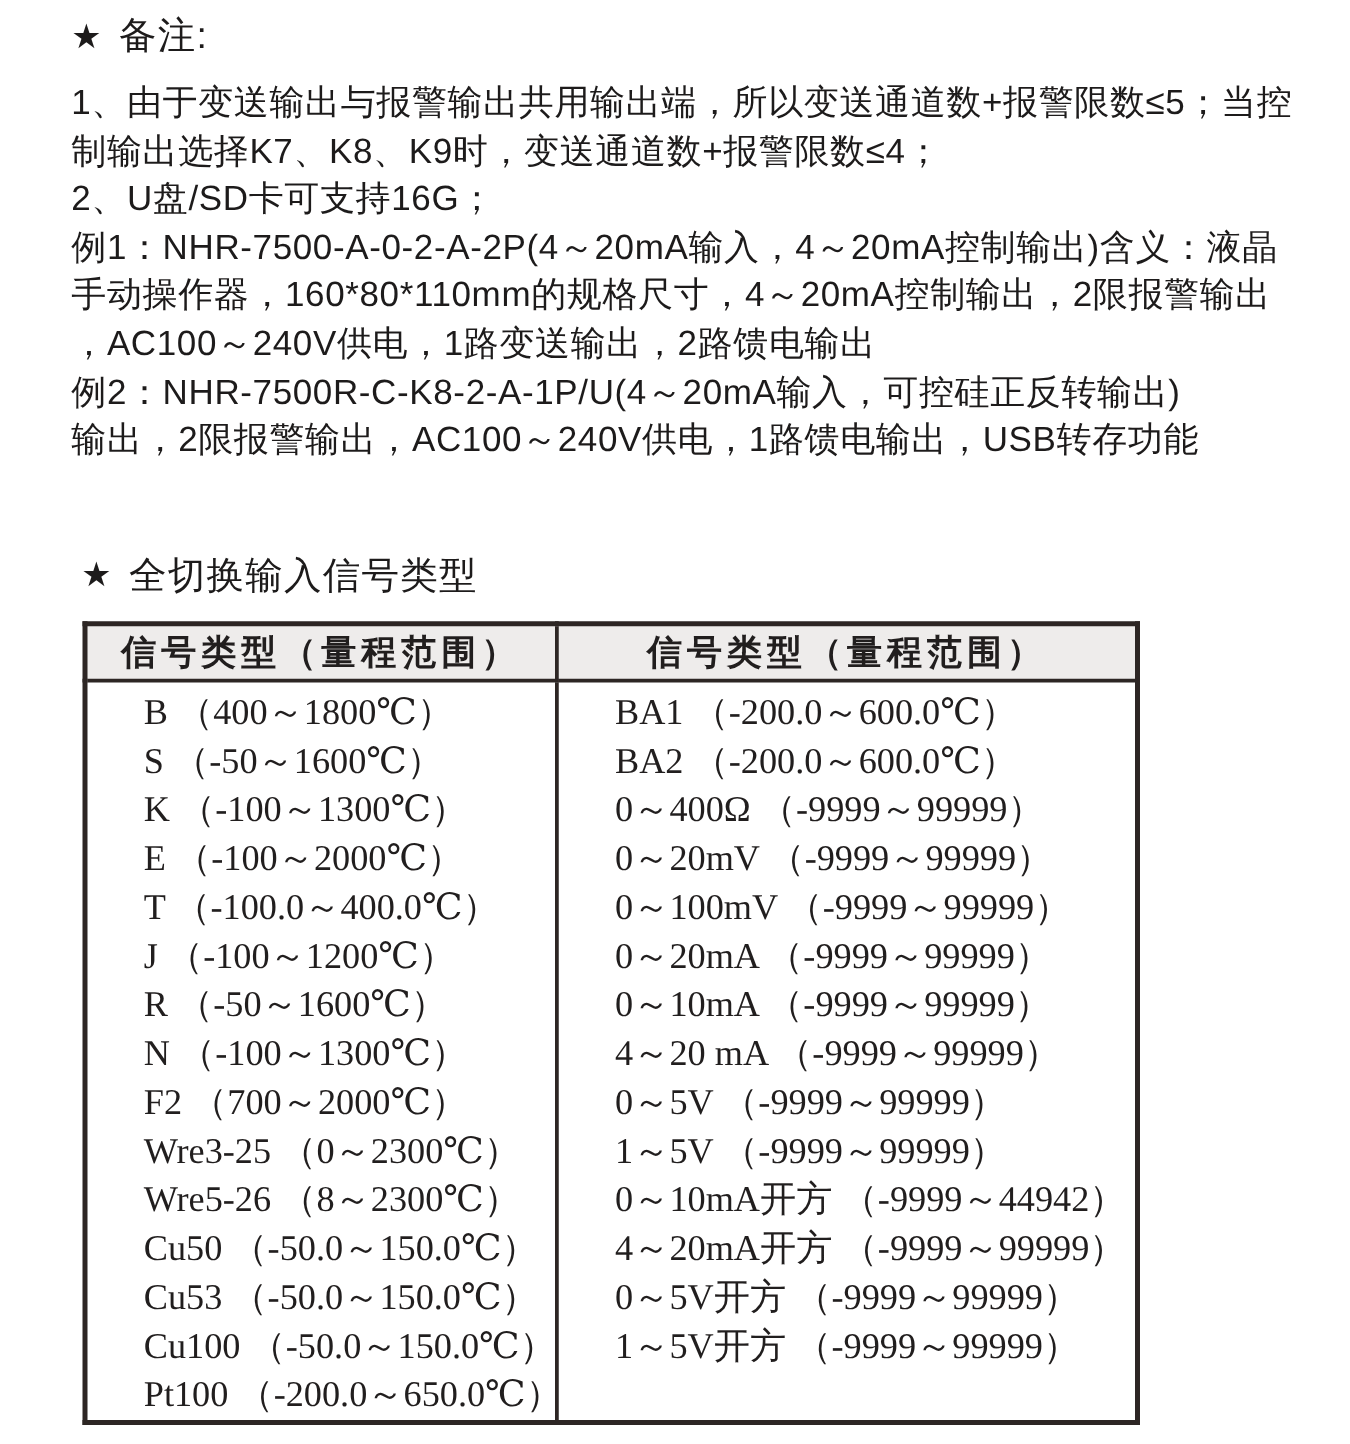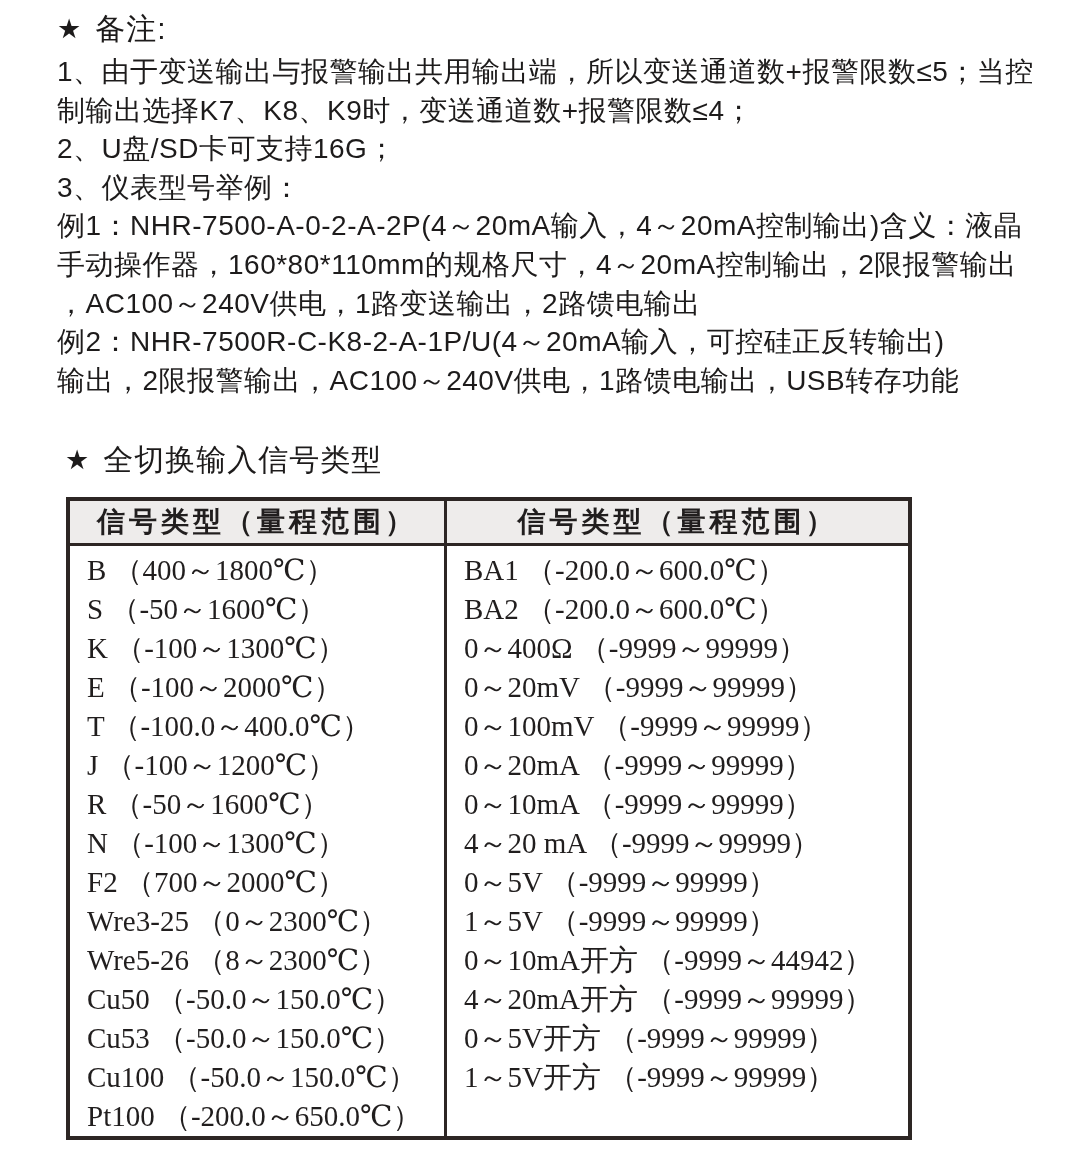--- a/index.html
+++ b/index.html
@@ -16,21 +16,21 @@
   .notes{position:absolute;left:57px;top:8px;width:975px;}
   .notes-title{
     font-size:30px;line-height:42px;font-weight:500;
     letter-spacing:1px;display:flex;align-items:center;
   }
   .star{font-size:27px;margin-right:13px;line-height:1;}
   .note-line{
     font-size:28px;line-height:38.6px;
     letter-spacing:0.5px;white-space:nowrap;
   }
-  .notes-body{margin-top:3px;}
+  .notes-body{margin-top:13px;}
 
   
   .section-heading{
     position:absolute;left:65px;top:440px;
     font-size:30px;font-weight:500;letter-spacing:1px;
     display:flex;align-items:center;
   }
 
   
   table.signal{
@@ -53,40 +53,39 @@
     text-align:center;vertical-align:middle;
     padding:0;
   }
   table.signal td{
     vertical-align:top;
     padding:5px 0 0 17px;
     background:#ffffff;
   }
   td.right-col{padding-top:12px;}
   .sig-row{
-    font-size:29px;line-height:39px;white-space:nowrap;
+    font-size:29px;line-height:39px;white-space:nowrap;margin-left:28px;
   }
   th.col-left{width:374px;}
   th.col-right{width:461px;}
 </style>
 </head>
 <body>
 
 <div class="page">
 
   <div class="notes">
     <div class="notes-title">
       <span class="star">★</span>
       <span>备注:</span>
     </div>
     <div class="notes-body">
       <div class="note-line">1、由于变送输出与报警输出共用输出端，所以变送通道数+报警限数≤5；当控</div>
       <div class="note-line">制输出选择K7、K8、K9时，变送通道数+报警限数≤4；</div>
       <div class="note-line">2、U盘/SD卡可支持16G；</div>
-      <div class="note-line">3、仪表型号举例：</div>
       <div class="note-line">例1：NHR-7500-A-0-2-A-2P(4～20mA输入，4～20mA控制输出)含义：液晶</div>
       <div class="note-line">手动操作器，160*80*110mm的规格尺寸，4～20mA控制输出，2限报警输出</div>
       <div class="note-line">，AC100～240V供电，1路变送输出，2路馈电输出</div>
       <div class="note-line">例2：NHR-7500R-C-K8-2-A-1P/U(4～20mA输入，可控硅正反转输出)</div>
       <div class="note-line">输出，2限报警输出，AC100～240V供电，1路馈电输出，USB转存功能</div>
     </div>
   </div>
 
   <div class="section-heading">
     <span class="star">★</span>

